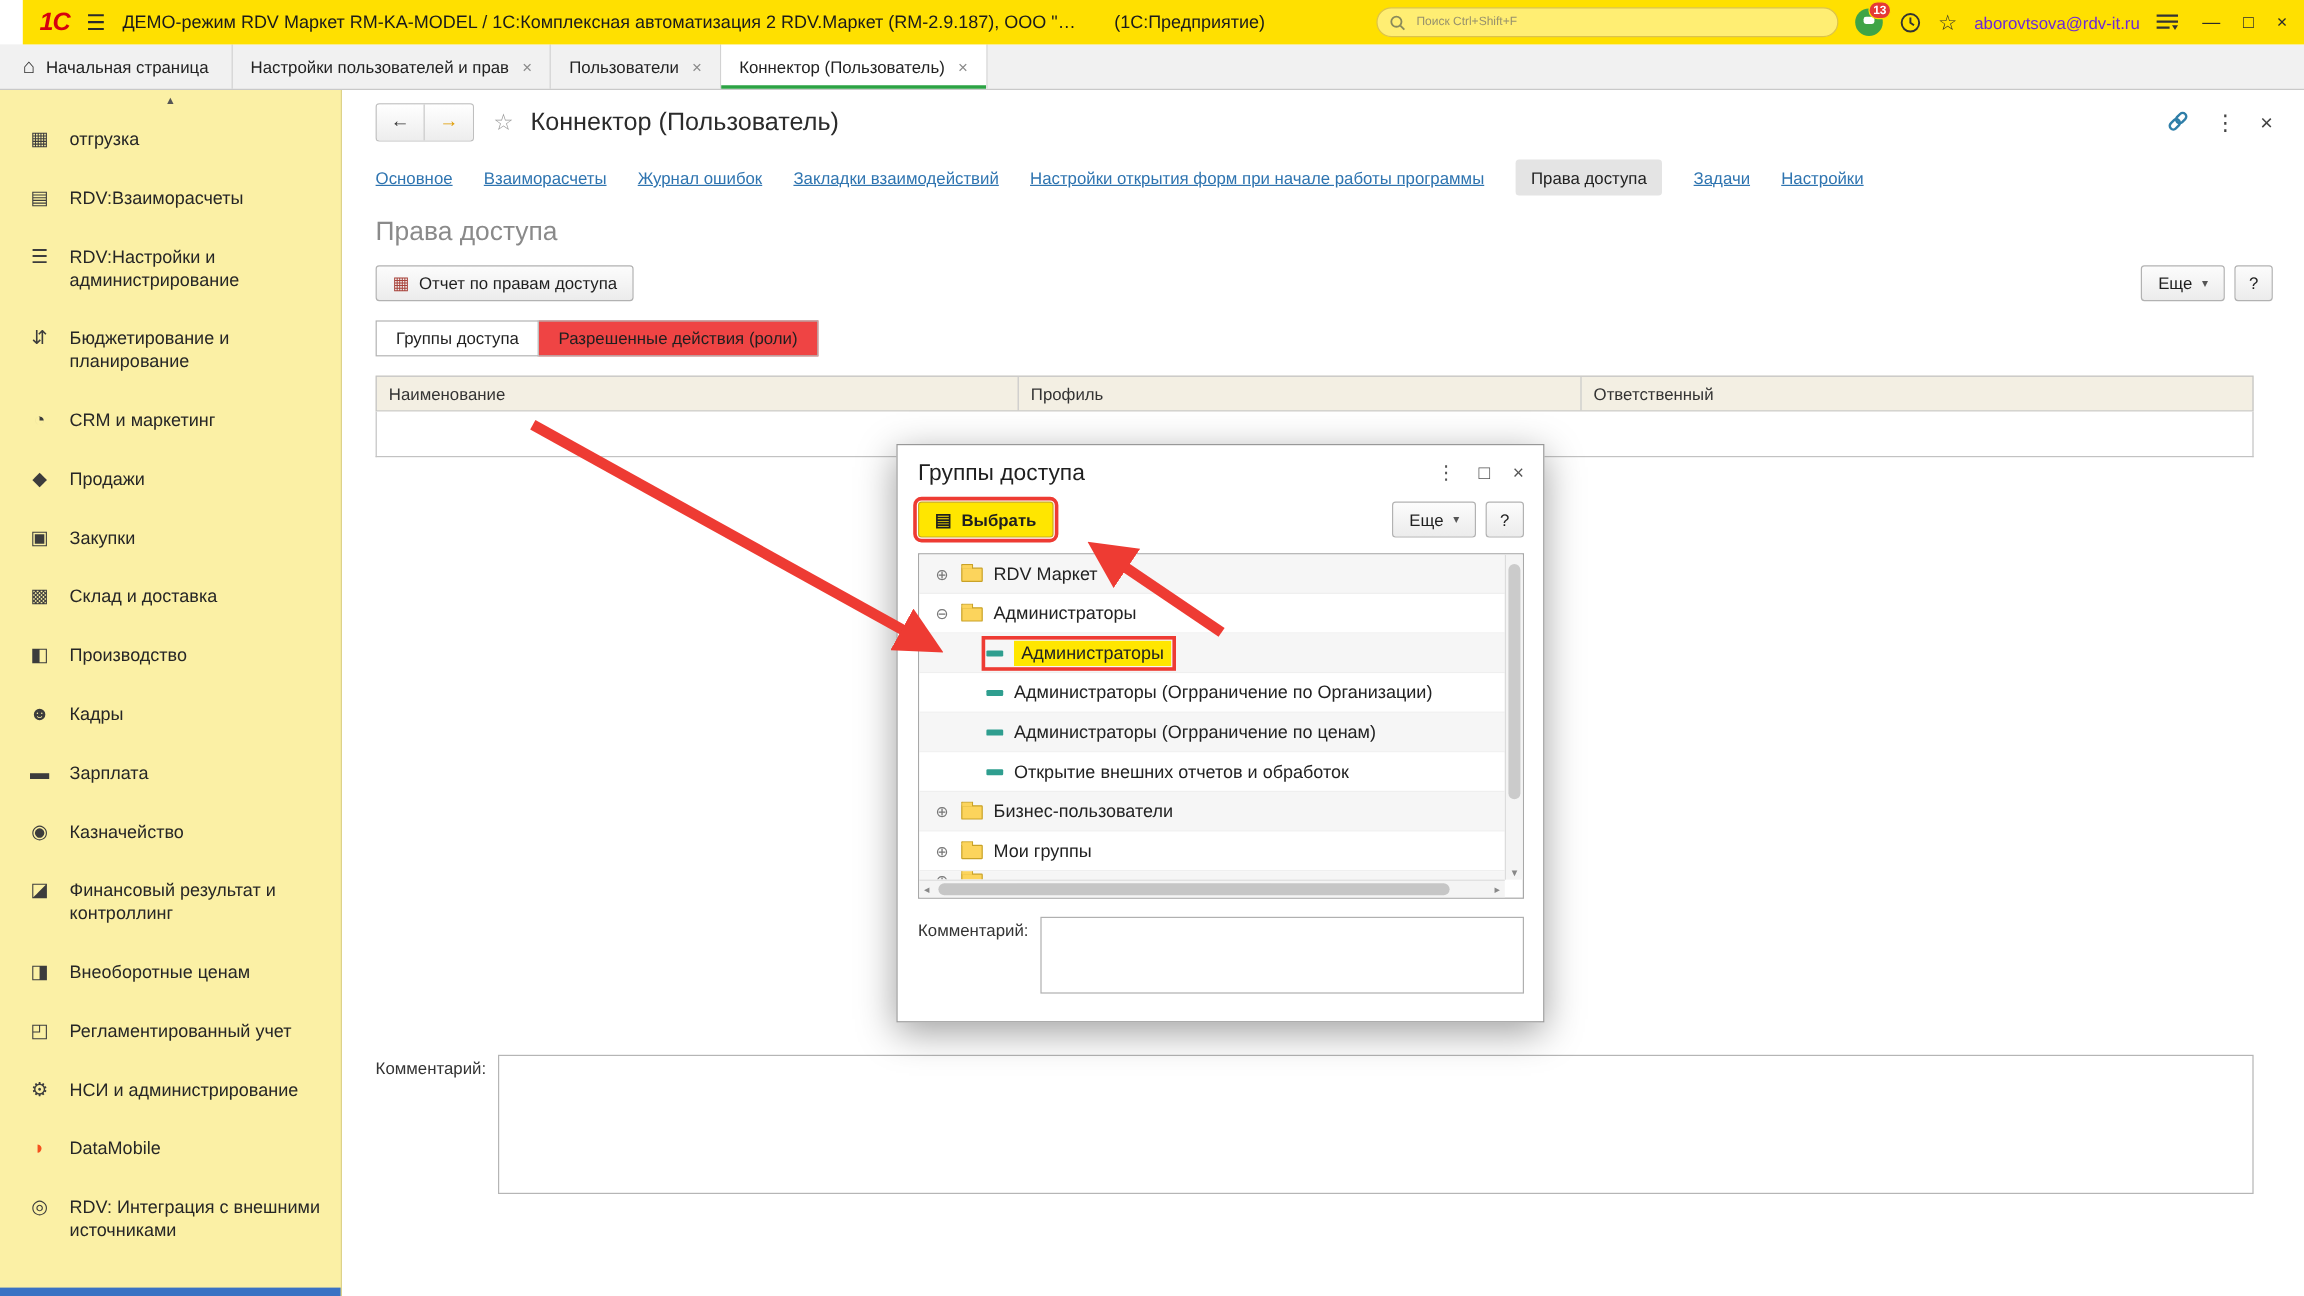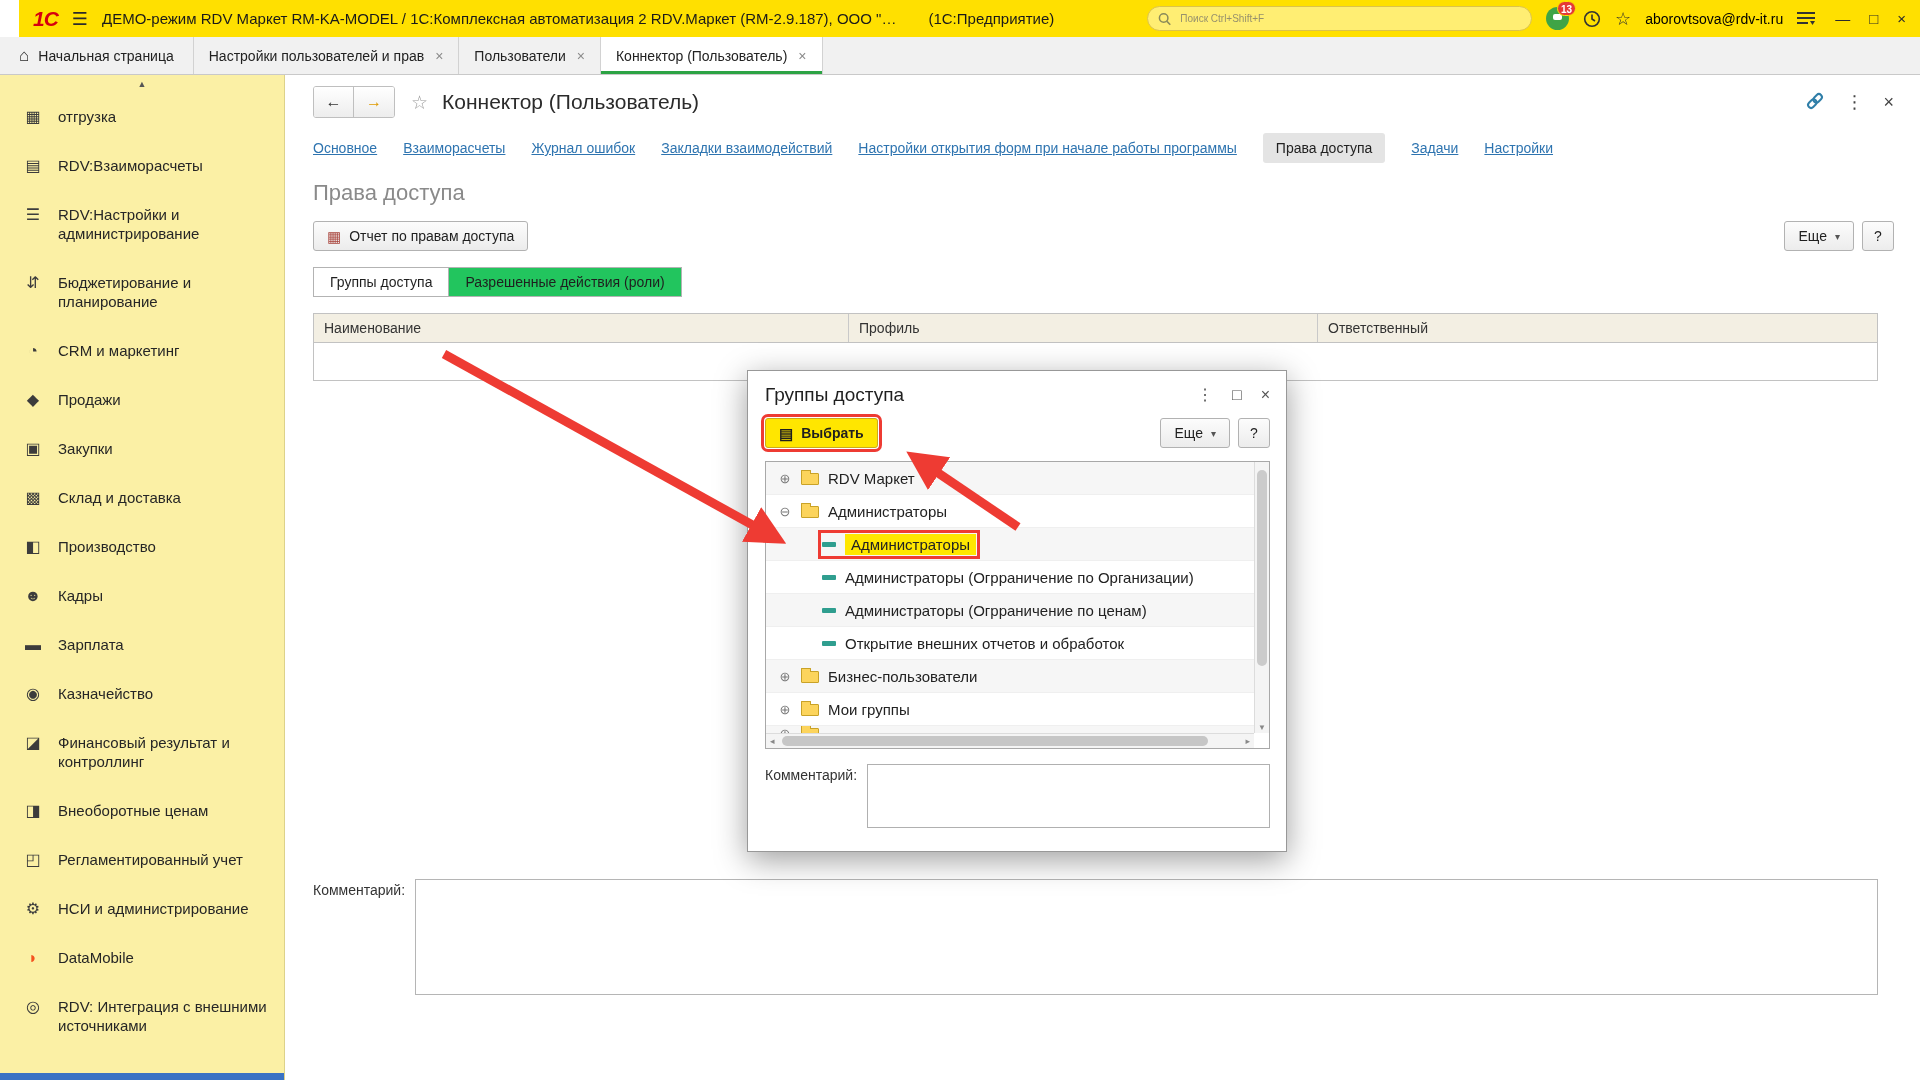--- a/index.html
+++ b/index.html
@@ -30,21 +30,21 @@
   .search input::placeholder { color:#97916d; }
   .tb-ico { display:flex; align-items:center; justify-content:center; cursor:pointer; position:relative; }
   .notif-circle { width:23px; height:23px; border-radius:50%; background:#3fa446; position:relative; }
   .notif-circle::after { content:""; position:absolute; left:7px; top:7px; width:9px; height:6px; background:#fff; border-radius:2px; }
   .notif-badge {
     position:absolute; top:-6px; right:-7px; min-width:16px; height:15px; padding:0 3px;
     background:#e53935; color:#fff; font-size:10px; line-height:15px; text-align:center;
     border-radius:8px; border:1px solid #ffe000; font-weight:bold;
   }
   .star-ch { font-size:18px; color:#2e2e2e; }
-  .useremail { font-size:14px; color:#000000; white-space:nowrap; cursor:pointer;text-align:right; }
+  .useremail { font-size:14px; color:#6d28d9; white-space:nowrap; cursor:pointer;text-align:right; }
   .winctl { display:flex; gap:19px; margin-left:6px; }
   .winctl span { font-size:15px; color:#2b2b2b; cursor:pointer; line-height:1; }
 
   
   .tabbar { height:38px; background:#f1f1f1; border-bottom:1px solid #c9c9c9; display:flex; align-items:stretch; }
   .wtab {
     display:flex; align-items:center; gap:9px; padding:0 15px; font-size:14px; color:#222;
     border-right:1px solid #d2d2d2; cursor:pointer; white-space:nowrap;
   }
   .wtab.home { padding:0 19px; }
@@ -90,21 +90,21 @@
   }
   .btn-q { width:32px; justify-content:center; padding:0; }
   .caret { font-size:10px; color:#555; }
   .bico { font-size:15px; line-height:1; }
 
   .toolbar { display:flex; padding:15px 26px 0 28px; align-items:center; }
   .toolbar-right { margin-left:auto; display:flex; gap:8px; }
 
   .ptabs { padding:16px 0 0 28px; display:flex; }
   .ptab { height:30px; padding:0 16px; display:flex; align-items:center; font-size:14px;
-    background:#22c55e; border:1px solid #b3b3b3; cursor:pointer; }
+    background:#ef4444; border:1px solid #b3b3b3; cursor:pointer; }
   .ptab.on { background:#fff; position:relative; z-index:2; }
   .ptab + .ptab { margin-left:-1px; }
 
   .actions { padding:12px 0 0 28px; display:flex; gap:14px; align-items:center; }
   .annot-red { outline:3px solid #ee3b33; outline-offset:1px; }
   .pencil { color:#2f7d33; }
   .report-ico { color:#a8433b; }
 
   .table { margin:16px 42px 0 28px; }
   .thead { display:flex; background:#f3efe3; border:1px solid #c2c2c2; height:30px; align-items:center; }

